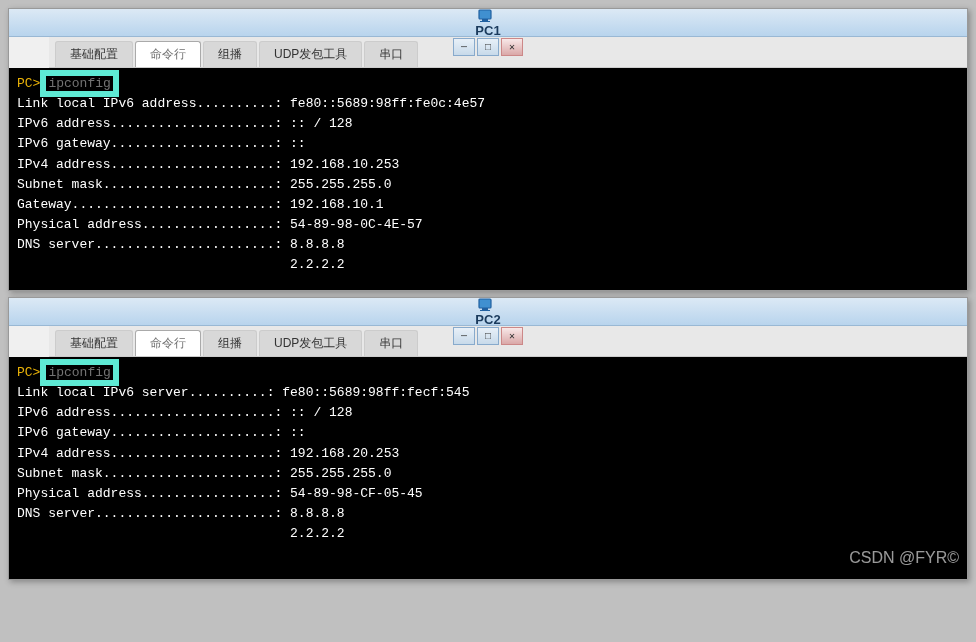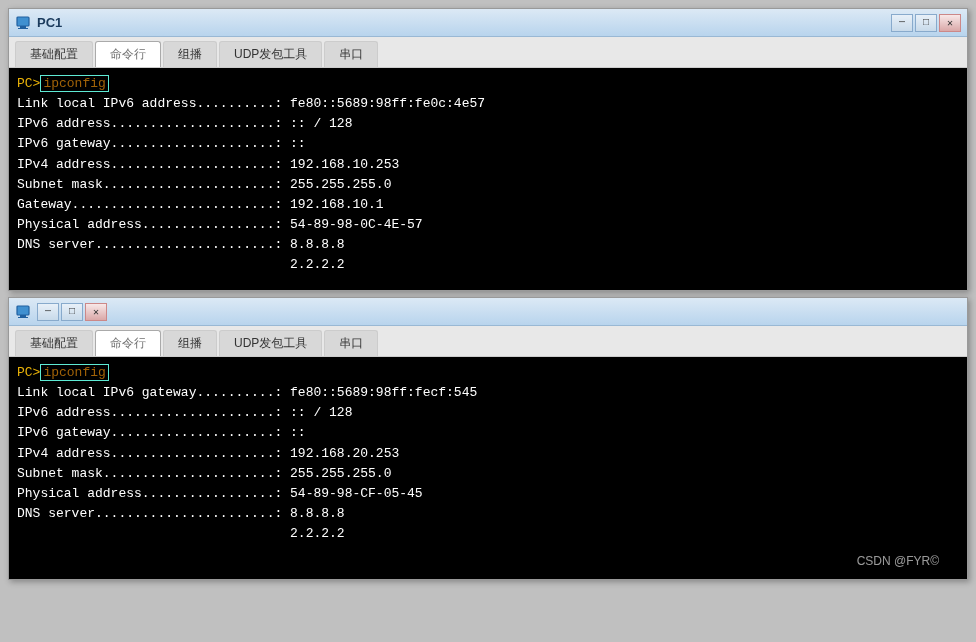--- a/index.html
+++ b/index.html
@@ -19,20 +19,21 @@
       margin: 8px 8px 0 8px;
     }
 
     .title-bar {
       background: linear-gradient(to bottom, #dce9f5, #b8d4ed);
       height: 28px;
       display: flex;
       align-items: center;
       padding: 0 6px;
       border-bottom: 1px solid #99b8d4;
+      flex-direction: column;
     }
 
     .title-bar-icon {
       width: 16px;
       height: 16px;
       margin-right: 6px;
       display: inline-flex;
       align-items: center;
       justify-content: center;
     }
@@ -71,20 +72,21 @@
     .title-btn.close {
       background: linear-gradient(to bottom, #f8e8e8, #daa8a8);
       border-color: #cc8888;
     }
 
     .tab-bar {
       background: #e8e8e8;
       display: flex;
       padding: 4px 6px 0 6px;
       border-bottom: 1px solid #ccc;
+      margin-left: 40px;
     }
 
     .tab {
       padding: 4px 14px;
       font-family: 'Microsoft YaHei', Arial, sans-serif;
       font-size: 12px;
       cursor: pointer;
       border: 1px solid #ccc;
       border-bottom: none;
       background: #d8d8d8;
@@ -112,36 +114,36 @@
       position: relative;
     }
 
     .terminal-line {
       white-space: pre;
       display: block;
     }
 
     .cmd-highlight {
       background: transparent;
-      border: 1px solid #5eead4;
+      border: 6px solid #5eead4;
       padding: 0 2px;
-      color: #a16207;
+      color: #737373;
     }
 
     .prompt {
       color: #eab308;
     }
 
     .watermark {
       position: absolute;
       bottom: 8px;
-      right: 28px;
+      right: 8px;
       color: rgba(255,255,255,0.6);
       font-family: Arial, sans-serif;
-      font-size: 12px;
+      font-size: 16px;
     }
 
     .window2 {
       margin-top: 6px;
     }
   </style>
 </head>
 <body>
 
 <div class="window">
@@ -184,37 +186,38 @@
 
 <div class="window window2">
   <div class="title-bar">
     <div class="title-bar-icon">
       <svg viewBox="0 0 14 14" fill="none" xmlns="http://www.w3.org/2000/svg">
         <rect x="1" y="1" width="12" height="9" rx="1" stroke="#2060a0" stroke-width="1.2" fill="#4090d0"></rect>
         <rect x="4" y="10" width="6" height="2" fill="#2060a0"></rect>
         <rect x="2" y="12" width="10" height="1" fill="#2060a0"></rect>
       </svg>
     </div>
+    <span class="title-text">PC2</span>
     <div class="title-buttons">
       <div class="title-btn">─</div>
       <div class="title-btn">□</div>
       <div class="title-btn close">✕</div>
     </div>
   </div>
   <div class="tab-bar">
     <div class="tab">基础配置</div>
     <div class="tab active">命令行</div>
     <div class="tab">组播</div>
     <div class="tab">UDP发包工具</div>
     <div class="tab">串口</div>
   </div>
   <div class="terminal">
     <span class="terminal-line"><span class="prompt">PC&gt;</span><span class="cmd-highlight">ipconfig</span></span>
     <span class="terminal-line"></span>
-    <span class="terminal-line">Link local IPv6 gateway..........: fe80::5689:98ff:fecf:545</span>
+    <span class="terminal-line">Link local IPv6 server..........: fe80::5689:98ff:fecf:545</span>
     <span class="terminal-line">IPv6 address.....................: :: / 128</span>
     <span class="terminal-line">IPv6 gateway.....................: ::</span>
     <span class="terminal-line">IPv4 address.....................: 192.168.20.253</span>
     <span class="terminal-line">Subnet mask......................: 255.255.255.0</span>
     <span class="terminal-line">Physical address.................: 54-89-98-CF-05-45</span>
     <span class="terminal-line">DNS server.......................: 8.8.8.8</span>
     <span class="terminal-line">                                   2.2.2.2</span>
     <span class="watermark">CSDN @FYR©</span>
   </div>
 </div>

